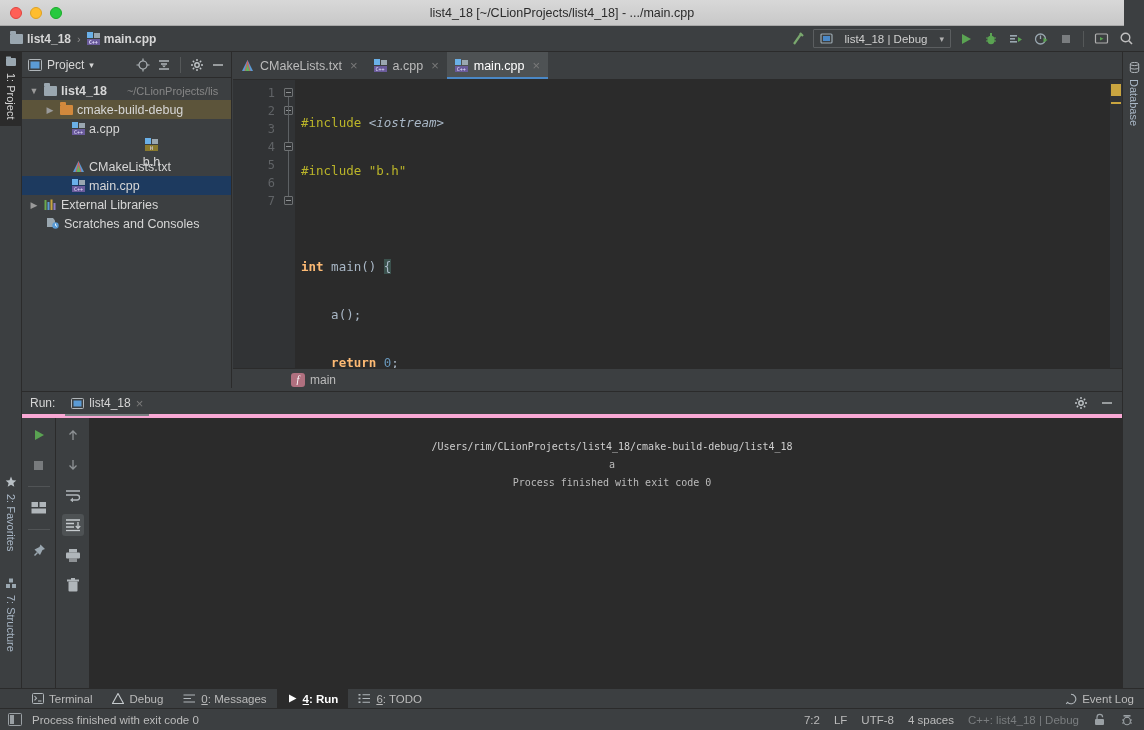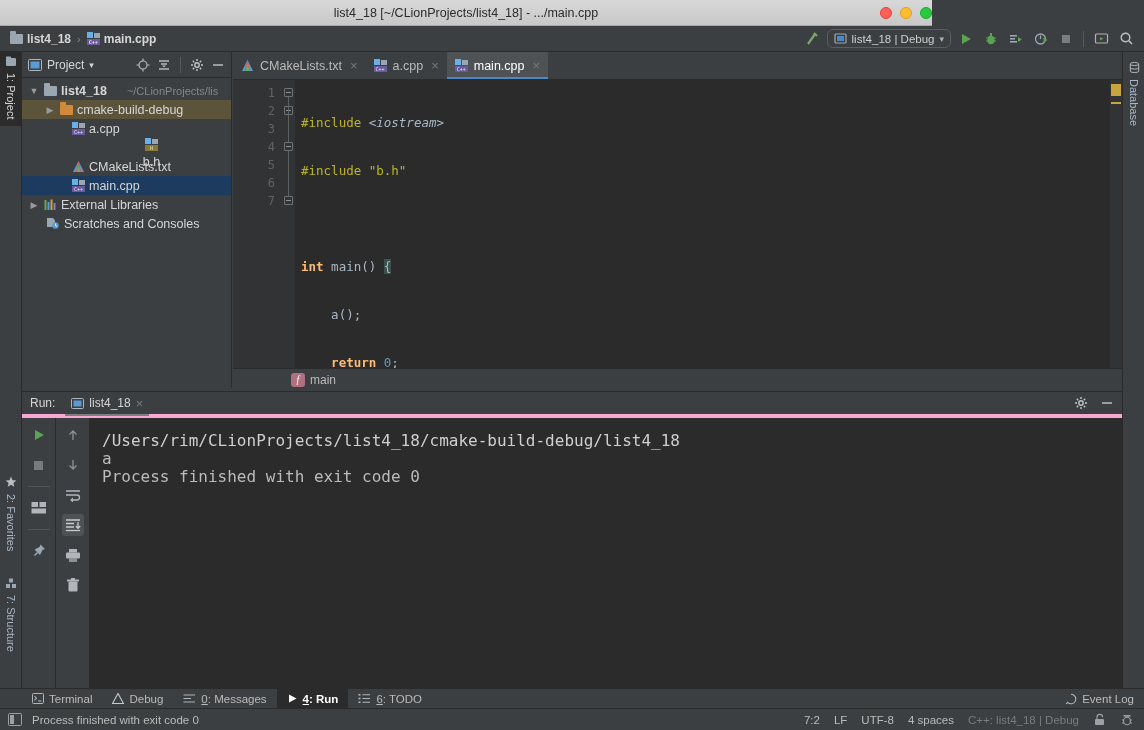--- a/index.html
+++ b/index.html
@@ -8,24 +8,24 @@
     background: #3c3f41;
     font-family: "Liberation Sans", sans-serif;
     font-size: 12px;
     color: #bbbbbb;
     overflow: hidden;
   }
   #app { position: relative; width: 1144px; height: 730px; }
 
   
   .titlebar {
-    position: absolute; left: 0; top: 0; width: 932px; height: 26px;
+    position: absolute; left: 0; top: 0; width: 1124px; height: 26px;
     background: linear-gradient(#d8d8d8, #c8c8c8);
     border-bottom: 1px solid #a8a8a8;
-    display: flex; align-items: center; justify-content: flex-end;
+    display: flex; align-items: center;
   }
   .traffic { display: flex; gap: 8px; padding-left: 10px; }
   .dot { width: 12px; height: 12px; border-radius: 50%; }
   .dot.red    { background: #ff5f56; border: 1px solid #e0443e; }
   .dot.yellow { background: #ffbd2e; border: 1px solid #dea123; }
   .dot.green  { background: #27c93f; border: 1px solid #1aab29; }
   .window-title {
     position: absolute; left: 0; right: 0; text-align: center;
     font-size: 12.5px; color: #2b2b2b;
   }
@@ -37,22 +37,22 @@
     display: flex; align-items: center;
   }
   .crumbs { display: flex; align-items: center; gap: 4px; padding-left: 10px; }
   .crumb { display: flex; align-items: center; gap: 4px; font-size: 12px; font-weight: bold; color: #d6d6d6; }
   .crumb-sep { color: #8b8b8b; font-size: 11px; padding: 0 2px; }
 
   .toolbar-right {
     margin-left: auto; display: flex; align-items: center; gap: 5px; padding-right: 8px;
   }
   .runcfg {
-    display: flex; align-items: center; gap: 5px;
-    border: 1px solid #5b5e60; border-radius: 6px;
+    display: flex; align-items: center; gap: 12px;
+    border: 1px solid #5b5e60; border-radius: 1px;
     height: 19px; padding: 0 6px; font-size: 11.5px; color: #cfcfcf;
   }
   .tb-btn { width: 20px; height: 20px; display: flex; align-items: center; justify-content: center; }
   .vsep { width: 1px; height: 16px; background: #555859; margin: 0 2px; }
 
   
   .leftstrip {
     position: absolute; left: 0; top: 52px; width: 22px; bottom: 40px;
     background: #3c3f41; border-right: 1px solid #2b2b2b;
   }
@@ -192,23 +192,23 @@
     width: 34px; display: flex; flex-direction: column; align-items: center;
     padding-top: 6px; gap: 8px; border-right: 1px solid #2b2b2b; flex: none;
   }
   .ibtn {
     width: 22px; height: 22px; display: flex; align-items: center; justify-content: center;
     border-radius: 3px;
   }
   .ibtn.on { background: #4e5254; }
   .hsep { width: 22px; height: 1px; background: #515456; margin: 2px 0; }
   .console {
-    flex: 1; background: #2b2b2b; padding: 14px 0 0 12px;
-    font-family: "DejaVu Sans Mono", monospace; font-size: 16px;
-    color: #bbbbbb; line-height: 18px;
+    flex: 1; background: #2b2b2b; padding: 20px 0 0 12px;
+    font-family: "DejaVu Sans Mono", monospace; font-size: 10px;
+    color: #bbbbbb; line-height: 18px; text-align: center;
   }
   .console .pathline { color: #cfcfcf; }
 
   
   .bottomtabs {
     position: absolute; left: 0; bottom: 22px; width: 1144px; height: 20px;
     background: #3c3f41; border-top: 1px solid #2b2b2b;
     display: flex; align-items: center; gap: 0; padding-left: 22px;
   }
   .btab {

